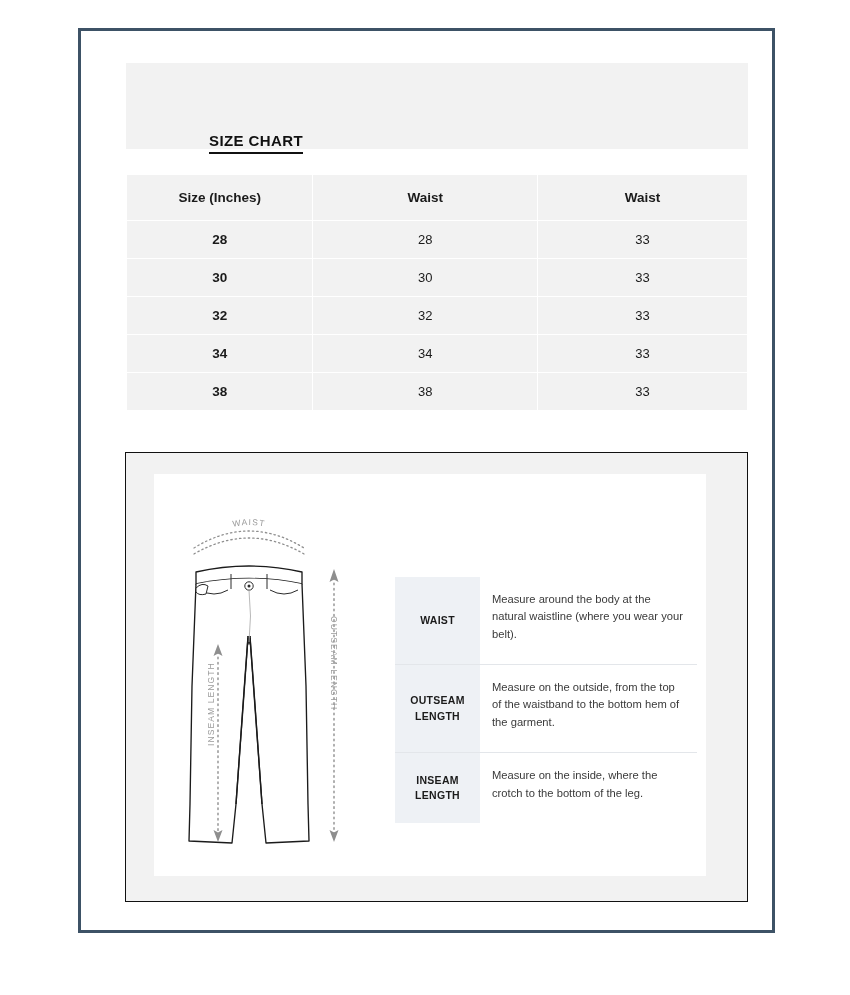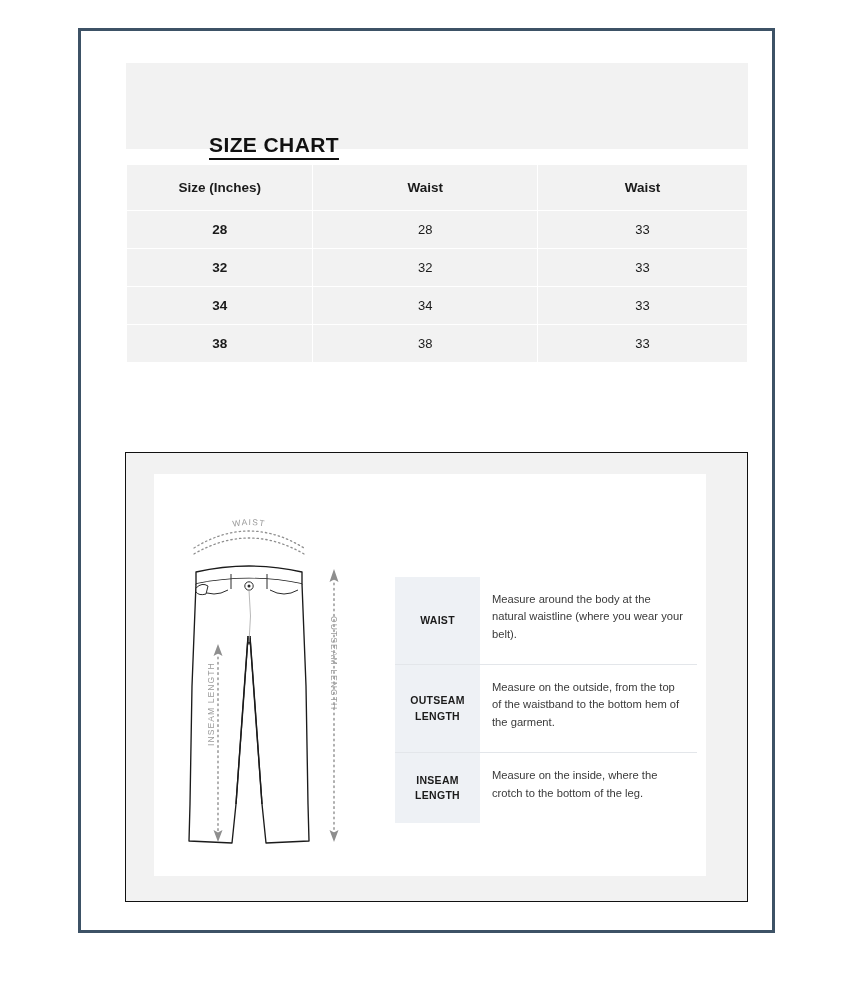--- a/index.html
+++ b/index.html
@@ -38,34 +38,34 @@
     left: 45px;
     top: 32px;
     width: 622px;
     height: 86px;
     background: #f2f2f2;
   }
   #page-title {
     position: absolute;
     left: 83px;
     top: 70px;
-    font-size: 21px;
+    font-size: 15px;
     font-weight: bold;
     letter-spacing: 0.4px;
     color: #111111;
     border-bottom: 2.5px solid #111111;
     padding-bottom: 2px;
     line-height: 1.1;
   }
 
   
   #size-table {
     position: absolute;
     left: 45px;
-    top: 133px;
+    top: 143px;
     width: 622px;
     border-collapse: collapse;
     table-layout: fixed;
   }
   #size-table th,
   #size-table td {
     background: #f2f2f2;
     border: 1.5px solid #ffffff;
     text-align: center;
     color: #1b1b1b;
@@ -172,20 +172,25 @@
         <tr>
           <th>Size (Inches)</th>
           <th>Waist</th>
           <th>Waist</th>
         </tr>
       </thead>
       <tbody>
         <tr>
           <td class="sizecol">28</td>
           <td>28</td>
+          <td>33</td>
+        </tr>
+        <tr>
+          <td class="sizecol">30</td>
+          <td>30</td>
           <td>33</td>
         </tr>
         <tr>
           <td class="sizecol">32</td>
           <td>32</td>
           <td>33</td>
         </tr>
         <tr>
           <td class="sizecol">34</td>
           <td>34</td>

